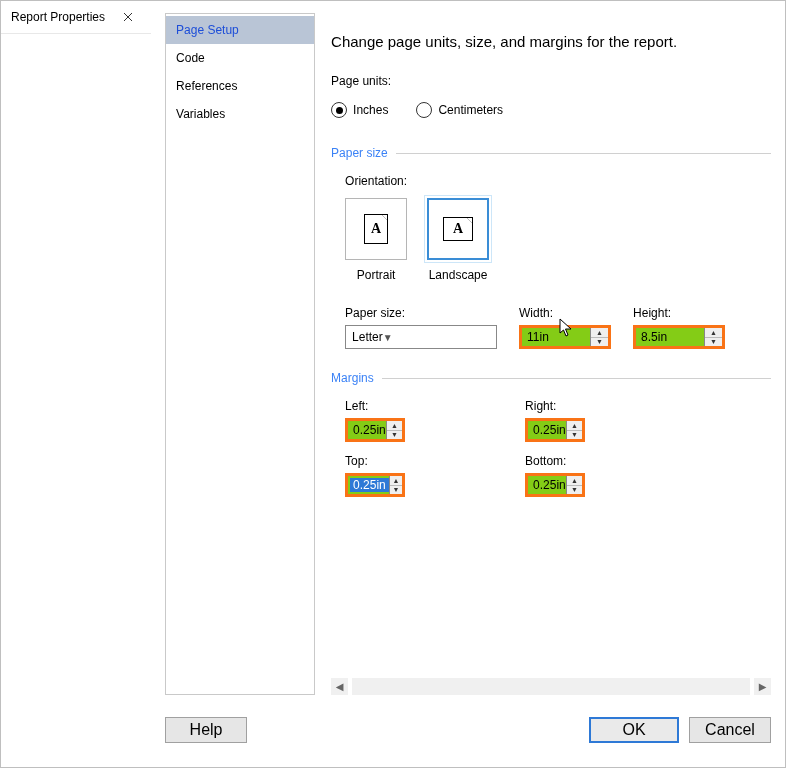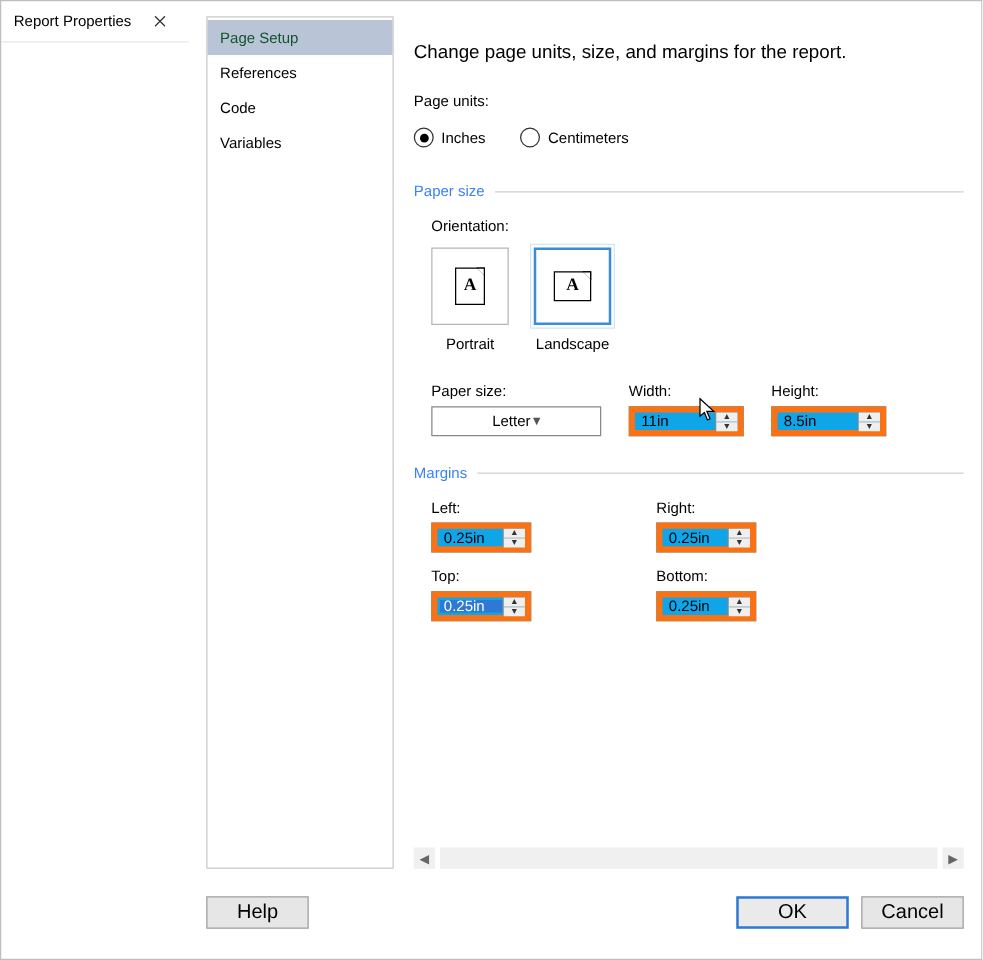--- a/index.html
+++ b/index.html
@@ -4,21 +4,21 @@
 <style>
   html,body{margin:0;padding:0;font-family:"Segoe UI",Tahoma,sans-serif;font-size:12px;color:#000;background:#fff}
   .window{box-sizing:border-box;width:786px;height:768px;border:1px solid #bfbfbf;display:flex;flex-direction:row;background:#fff}
   .titlebar{height:32px;display:flex;align-items:center;justify-content:space-between;padding:0 0 0 10px;border-bottom:1px solid #e8e8e8}
   .titlebar-title{font-size:12px}
   .titlebar-close{width:46px;height:32px;display:flex;align-items:center;justify-content:center;color:#333}
   .body{flex:1;display:flex;flex-direction:column;padding:12px 14px 14px 14px;box-sizing:border-box}
   .main{flex:1;display:flex;gap:16px;min-height:0}
   .sidebar{width:150px;border:1px solid #c9c9c9;background:#fff;box-sizing:border-box;padding:2px 0}
   .side-item{padding:7px 10px;font-size:12px;cursor:default}
-  .side-item.selected{background:#b9c5d6;color:#14532d}
+  .side-item.selected{background:#b9c5d6;color:#1d4ed8}
   .content{flex:1;display:flex;flex-direction:column;min-width:0}
   .content-inner{flex:1;padding:4px 0 0 0}
   .heading{font-size:15px;margin:16px 0 24px 0}
   .plain-label{font-size:12px;margin-bottom:14px}
   .radio-row{display:flex;gap:28px;align-items:center;margin-bottom:28px}
   .radio{display:flex;align-items:center;gap:6px}
   .radio-outer{width:14px;height:14px;border:1px solid #333;border-radius:50%;display:flex;align-items:center;justify-content:center}
   .radio-outer.checked::after{content:"";width:7px;height:7px;background:#000;border-radius:50%}
   .group-header{display:flex;align-items:center;gap:8px;margin:6px 0 14px 0}
   .group-title{color:#3b82f6;font-size:12px;white-space:nowrap}
@@ -31,25 +31,25 @@
   .page-icon{position:relative;background:#fff;border:1px solid #000;display:flex;align-items:center;justify-content:center}
   .page-icon.portrait{width:22px;height:28px}
   .page-icon.landscape{width:28px;height:22px}
   .page-icon .fold2{position:absolute;top:-1px;right:-1px;width:0;height:0;border-top:7px solid #000;border-left:7px solid transparent}
   .page-icon .fold3{position:absolute;top:0;right:0;width:0;height:0;border-top:5px solid #fff;border-left:5px solid transparent}
   .page-icon .letter{font-family:"Times New Roman",serif;font-weight:bold;font-size:14px;line-height:1}
   .orient-label{font-size:12px}
   .size-row{display:flex;gap:22px;margin:24px 0 0 14px;align-items:flex-start}
   .field{display:flex;flex-direction:column;gap:5px}
   .field-label{font-size:12px}
-  .select{width:136px;height:24px;border:1px solid #888;background:#fff;display:flex;align-items:center;justify-content:center;padding:0 4px 0 6px;box-sizing:border-box;font-size:12px}
+  .select{width:152px;height:24px;border:1px solid #888;background:#fff;display:flex;align-items:center;justify-content:flex-start;padding:0 4px 0 6px;box-sizing:border-box;font-size:12px}
   .select-caret{font-size:10px;color:#555}
-  .spinner{height:24px;border:5px solid #f97316;background:#0ea5e9;display:flex;align-items:stretch;box-sizing:border-box}
+  .spinner{height:24px;border:3px solid #f97316;background:#84cc16;display:flex;align-items:stretch;box-sizing:border-box}
   .spinner.w90{width:92px}
-  .spinner.w80{width:80px}
+  .spinner.w80{width:60px}
   .spinner-value{flex:1;padding:0 0 0 5px;display:flex;align-items:center;font-size:12px}
   .spinner-value.sel{background:#2e79d6;color:#fff;margin:2px 0 2px 2px;padding:0 3px}
   .spinner-btns{width:17px;display:flex;flex-direction:column;border-left:1px solid #888}
   .spinner-btn{flex:1;display:flex;align-items:center;justify-content:center;background:#efefef;font-size:7px;line-height:1;color:#333}
   .spinner-btn:first-child{border-bottom:1px solid #bbb}
   .margins-grid{display:grid;grid-template-columns:180px 180px;row-gap:12px;margin-left:14px}
   .scroll-row{display:flex;align-items:center;gap:4px;margin-top:26px}
   .scroll-arrow{width:17px;height:17px;display:flex;align-items:center;justify-content:center;color:#666;font-size:10px;background:#f0f0f0}
   .scroll-track{flex:1;height:17px;background:#f0f0f0}
   .footer{height:46px;display:flex;align-items:center;justify-content:space-between;padding-top:12px}
@@ -69,22 +69,22 @@
           <path d="M1 1 L9 9 M9 1 L1 9" stroke="currentColor" stroke-width="1" fill="none"></path>
         </svg>
     </div>
   </div>
 
   <div class="body">
     <div class="main">
 
       <div class="sidebar">
         <div class="side-item selected">Page Setup</div>
+        <div class="side-item">Code</div>
         <div class="side-item">References</div>
-        <div class="side-item">Code</div>
         <div class="side-item">Variables</div>
       </div>
 
       <div class="content">
         <div class="content-inner">
 
           <div class="heading">Change page units, size, and margins for the report.</div>
 
           <div class="plain-label">Page units:</div>
 

